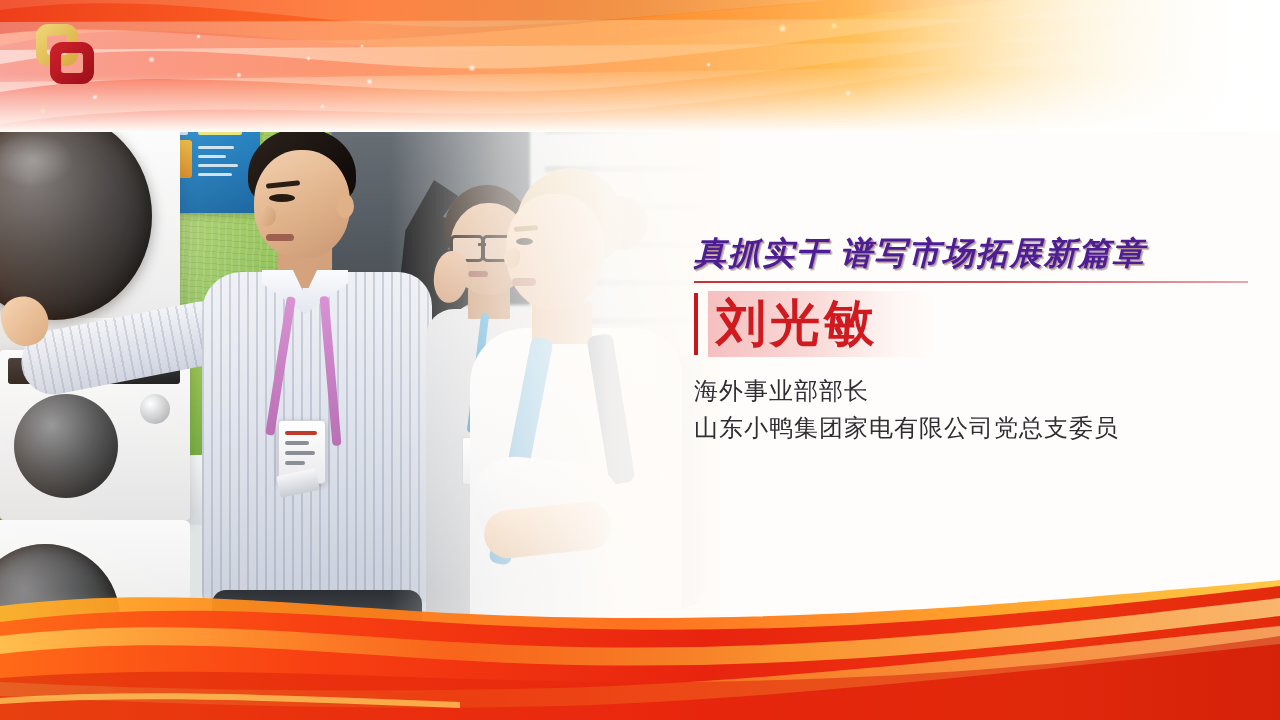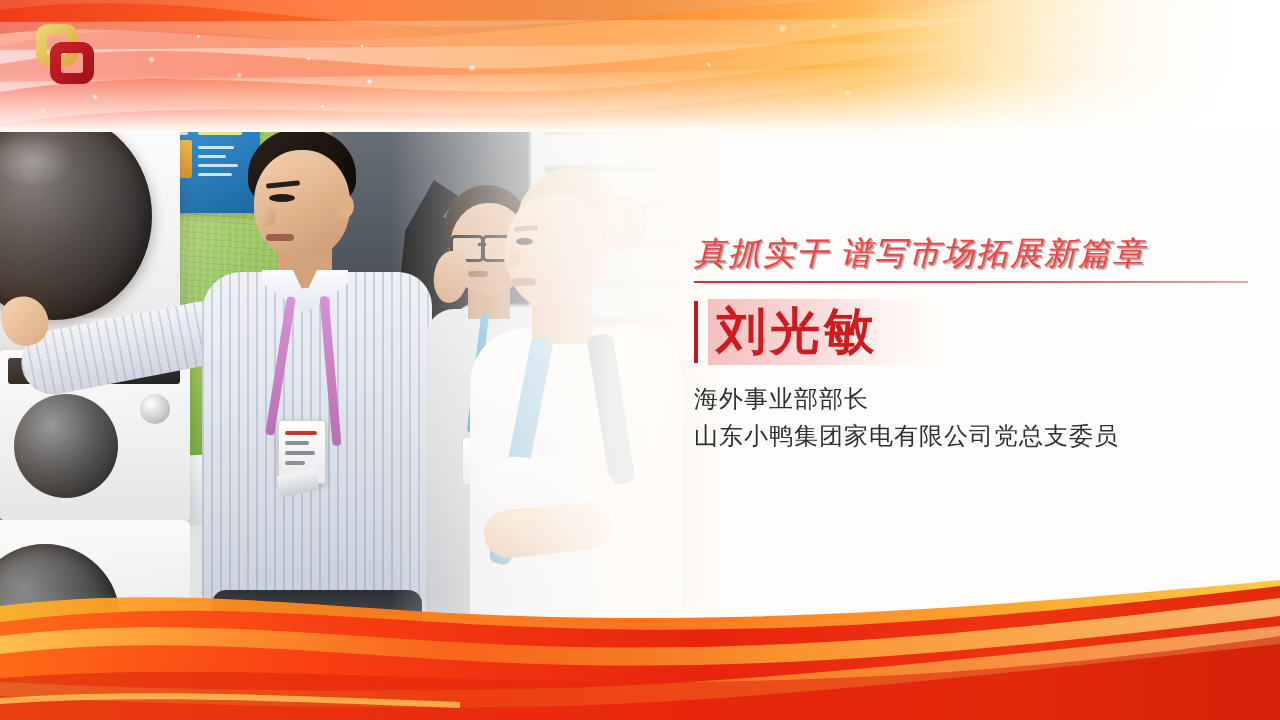--- a/index.html
+++ b/index.html
@@ -384,34 +384,34 @@
   .bot-ribbon{ position:absolute; left:0; bottom:0; width:1280px; height:150px; overflow:hidden; }
 
   
   .logo{ position:absolute; left:34px; top:22px; width:62px; height:64px; }
 
   
   .panel{ position:absolute; left:694px; top:236px; width:570px; }
   .headline{
     font-family:"Liberation Serif","DejaVu Serif", serif;
     font-size: 32px;
-    font-weight: 400;
+    font-weight: 700;
     font-style: italic;
     letter-spacing: 2px;
-    color:#ef4444;
+    color:#4c1d95;
     white-space: nowrap;
     text-shadow: 2px 2px 0 rgba(120,120,125,.42), 1px 1px 0 rgba(190,60,50,.45);
     line-height: 1.1;
   }
   .rule{
     margin-top: 10px;
     width: 554px; height: 2px;
     background: linear-gradient(90deg,#c7303a 0%, #cf5158 55%, #e9a6aa 100%);
   }
-  .name-row{ position:relative; margin-top: 16px; height: 66px; }
+  .name-row{ position:relative; margin-top: 8px; height: 66px; }
   .name-bar{
     position:absolute; left:0; top:2px; width:4px; height:62px; background:#c8161d;
   }
   .name-hl{
     position:absolute; left:14px; top:0px; width:232px; height:66px;
     background: linear-gradient(90deg, rgba(243,178,178,.82) 0%, rgba(246,199,197,.66) 45%, rgba(250,226,224,.26) 80%, rgba(255,255,255,0) 100%);
   }
   .name{
     position:absolute; left:22px; top:-2px;
     font-family:"Liberation Serif","DejaVu Serif", serif;

